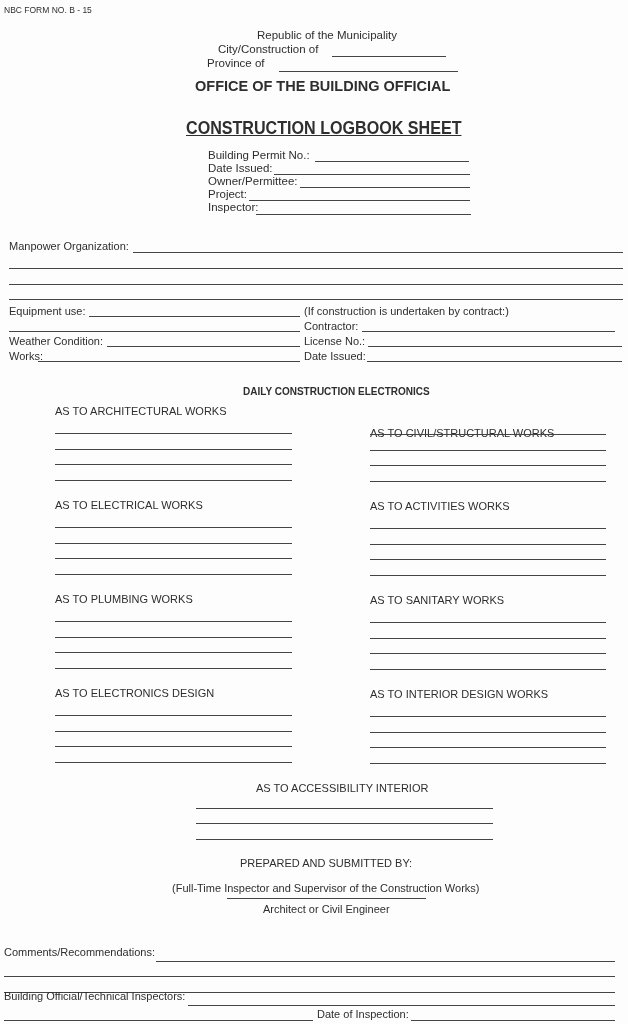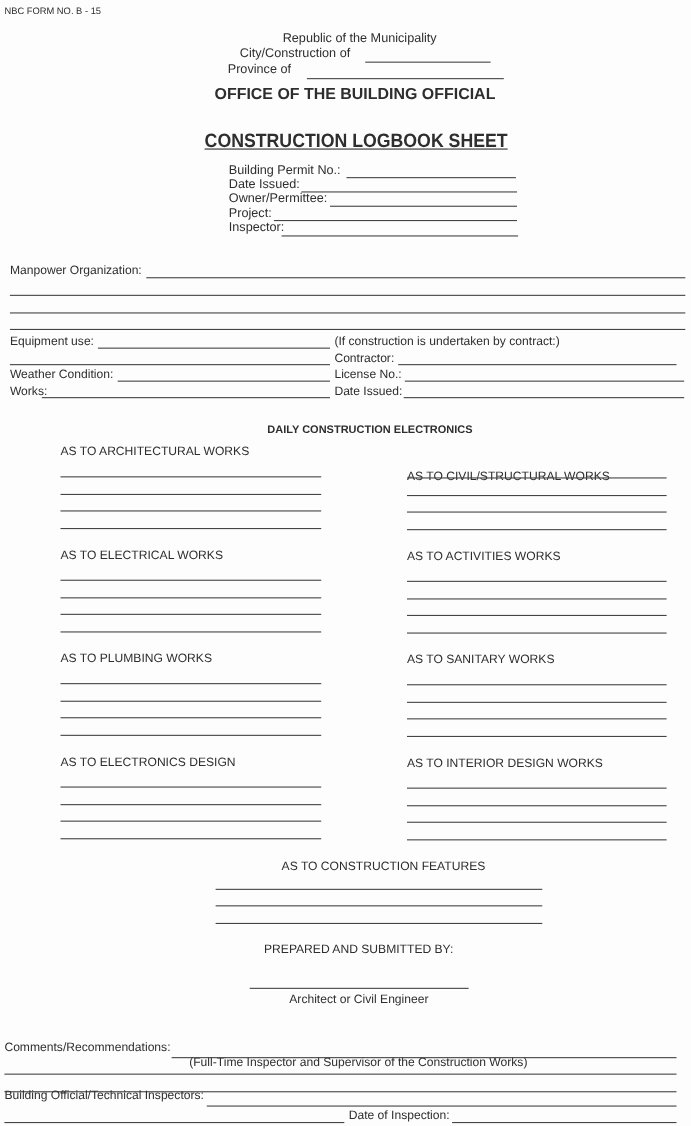--- a/index.html
+++ b/index.html
@@ -96,29 +96,29 @@
     <div class="fld" style="left: 55px; width: 237px; top: 730.5px;"></div>
     <div class="fld" style="left: 55px; width: 237px; top: 746px;"></div>
     <div class="fld" style="left: 55px; width: 237px; top: 761.5px;"></div>
     <div class="abs t10" style="left: 370px; top: 688px;">AS TO INTERIOR DESIGN WORKS</div>
     <div class="fld" style="left: 370px; width: 236px; top: 716px;"></div>
     <div class="fld" style="left: 370px; width: 236px; top: 731.5px;"></div>
     <div class="fld" style="left: 370px; width: 236px; top: 747px;"></div>
     <div class="fld" style="left: 370px; width: 236px; top: 762.5px;"></div>
   </div>
 
-<div class="abs t10" style="left:256px;top:782px;">AS TO CONSTRUCTION FEATURES</div>
+<div class="abs t10" style="left:256px;top:782px;">AS TO ACCESSIBILITY INTERIOR</div>
 <div class="fld" style="left:196px;top:808px;width:297px;"></div>
 <div class="fld" style="left:196px;top:823px;width:297px;"></div>
 <div class="fld" style="left:196px;top:839px;width:297px;"></div>
 
 <div class="abs t10" style="left:240px;top:857px;">PREPARED AND SUBMITTED BY:</div>
 <div class="fld" style="left:227px;top:898px;width:199px;"></div>
 <div class="abs t10" style="left:263px;top:903px;">Architect or Civil Engineer</div>
-<div class="abs t10" style="left:172px;top:960px;">(Full-Time Inspector and Supervisor of the Construction Works)</div>
+<div class="abs t10" style="left:172px;top:882px;">(Full-Time Inspector and Supervisor of the Construction Works)</div>
 
 <div class="abs t10" style="left:4px;top:946px;">Comments/Recommendations:</div>
 <div class="fld" style="left:156px;top:961px;width:459px;"></div>
 <div class="fld" style="left:4px;top:976px;width:611px;"></div>
 <div class="fld" style="left:4px;top:992px;width:611px;"></div>
 <div class="abs t10" style="left:4px;top:990px;text-align:right;">Building Official/Technical Inspectors:</div>
 <div class="fld" style="left:188px;top:1005px;width:427px;"></div>
 <div class="fld" style="left:4px;top:1020px;width:309px;"></div>
 <div class="abs t10" style="left:317px;top:1008px;">Date of Inspection:</div>
 <div class="fld" style="left:411px;top:1020px;width:204px;"></div>

